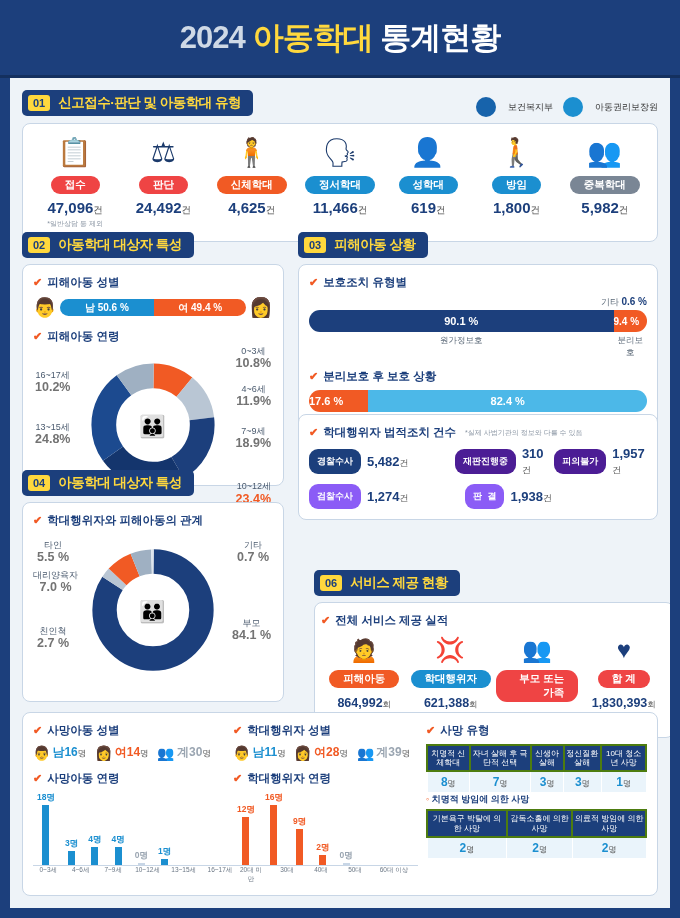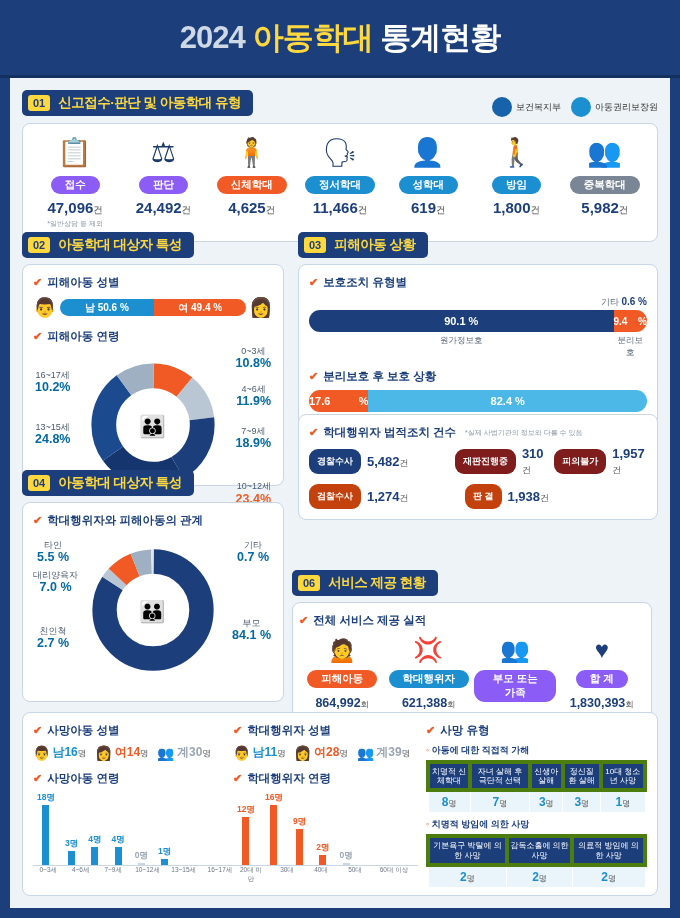--- a/index.html
+++ b/index.html
@@ -54,39 +54,39 @@
   }
 
   .sub-label {
     display: flex; align-items: center; gap: 5px;
     font-size: 11.5px; font-weight: bold; color: #1c3f7c;
     margin-bottom: 6px;
   }
   .check { color: #f15a24; font-size: 11px; font-weight: bold; }
 
   .logos { display: flex; align-items: center; gap: 10px; }
-  .logo-item { display: flex; align-items: center; gap: 4px; font-size: 9px; color: #333; margin-top: 9px; }
+  .logo-item { display: flex; align-items: center; gap: 12px; font-size: 9px; color: #333; margin-top: 9px; }
   .logo-mark { width: 20px; height: 20px; border-radius: 50%; background: #2a5caa; position: relative; }
   .logo-mark.b { background: #1763ab; }
   .logo-mark.c { background: #1b8fd0; }
 
   
   .s01 { position: absolute; left: 22px; top: 88px; width: 636px; }
   .s01 .card { margin-top: 6px; padding: 10px 8px 12px; display: flex; justify-content: space-around; }
   .stat { width: 96px; text-align: center; }
   .stat .ico {
     height: 38px; display: flex; align-items: center; justify-content: center;
     font-size: 28px; line-height: 1;
   }
   .pill {
     display: inline-block; border-radius: 11px;
     font-size: 10.5px; font-weight: bold; color: #fff;
     padding: 2px 14px; margin: 4px 0 5px;
   }
-  .pill.navy { background: #8b5cf6; }
+  .pill.navy { background: #ef4444; text-align: right; }
   .pill.orange { background: #f15a24; }
   .pill.blue { background: #1b8fd0; }
   .pill.gray { background: #7a8695; }
   .stat .val { font-size: 15px; font-weight: bold; color: #1c3f7c; }
   .stat .val small { font-size: 9.5px; font-weight: normal; color: #555; }
   .note { font-size: 7px; color: #8a95a3; margin-top: 2px; }
 
   
   .s02 { position: absolute; left: 22px; top: 232px; width: 262px; }
   .s02 .card { margin-top: 6px; padding: 10px; height: 222px; }
@@ -94,53 +94,53 @@
   .g-icon { font-size: 19px; }
   .g-male { color: #1b8fd0; }
   .g-female { color: #f4a08a; }
   .bar-wrap { flex: 1; display: flex; height: 17px; border-radius: 9px; overflow: hidden; }
   .bar-blue { background: #1b8fd0; color: #fff; display: flex; align-items: center; justify-content: center; font-size: 10px; font-weight: bold; }
   .bar-orange { background: #f15a24; color: #fff; display: flex; align-items: center; justify-content: center; font-size: 10px; font-weight: bold; }
 
   .donut-wrap { position: relative; width: 100%; height: 150px; margin-top: 4px; }
   .donut { position: absolute; left: 50%; top: 50%; transform: translate(-50%,-50%); }
   .dlabel { position: absolute; font-size: 9px; color: #4a5a6e; text-align: center; line-height: 1.15; }
-  .dlabel b { font-size: 12.5px; color: #0369a1; display: block; }
+  .dlabel b { font-size: 12.5px; color: #737373; display: block; }
   .dlabel.or b { color: #f15a24; }
 
   
   .s03 { position: absolute; left: 298px; top: 232px; width: 360px; }
   .s03 .card { margin-top: 6px; padding: 10px; }
   .hbar { display: flex; height: 22px; border-radius: 11px; overflow: hidden; margin-bottom: 3px; }
   .hb-navy { background: #1c3f7c; color: #fff; display: flex; align-items: center; justify-content: center; font-size: 11px; font-weight: bold; }
-  .hb-or { background: #f15a24; color: #fff; display: flex; align-items: center; justify-content: space-between; font-size: 10px; font-weight: bold; }
+  .hb-or { background: #f15a24; color: #fff; display: flex; align-items: center; justify-content: flex-start; font-size: 10px; font-weight: bold; }
   .hb-sky { background: #4cb8e8; color: #fff; display: flex; align-items: center; justify-content: center; font-size: 11px; font-weight: bold; }
   .hb-cap { display: flex; font-size: 8.5px; color: #5a6877; }
   .etc-tag { text-align: right; font-size: 9px; color: #5a6877; margin-bottom: 1px; }
   .etc-tag b { color: #1c3f7c; font-size: 10px; }
 
   
   .s05 { position: absolute; left: 298px; top: 408px; width: 360px; }
   .s05 .card { margin-top: 6px; padding: 10px; }
   .tiny-note { font-size: 7px; color: #8a95a3; font-weight: normal; margin-left: 4px; }
   .lawrow { display: flex; align-items: center; gap: 6px; margin-bottom: 7px; }
   .tag { font-size: 9px; font-weight: bold; color: #fff; border-radius: 9px; padding: 6px 8px; white-space: nowrap; }
   .tag.navy { background: #1c3f7c; }
-  .tag.sky { background: #7f1d1d; }
-  .tag.or { background: #c2410c; }
+  .tag.sky { background: #4c1d95; }
+  .tag.or { background: #8b5cf6; font-family: Liberation Mono, monospace; }
   .lv { font-size: 13px; font-weight: bold; color: #1c3f7c; }
   .lv small { font-size: 9px; font-weight: normal; color: #555; }
   .lcell { display: flex; align-items: center; gap: 6px; }
 
   
   .s04 { position: absolute; left: 22px; top: 470px; width: 262px; }
   .s04 .card { margin-top: 6px; padding: 10px; height: 200px; }
 
   
-  .s06 { position: absolute; left: 292px; top: 570px; width: 360px; }
+  .s06 { position: absolute; left: 314px; top: 570px; width: 360px; }
   .s06 .card { margin-top: 6px; padding: 10px 6px 12px; }
   .srv-row { display: flex; justify-content: space-around; }
   .srv { text-align: center; width: 82px; }
   .srv .ico { font-size: 24px; height: 32px; display: flex; align-items: center; justify-content: center; }
   .srv .val { font-size: 12.5px; font-weight: bold; color: #1c3f7c; margin-top: 3px; }
   .srv .val small { font-size: 8.5px; font-weight: normal; color: #555; }
 
   
   .s07 { position: absolute; left: 22px; top: 706px; width: 636px; }
   .s07 .card { margin-top: 6px; padding: 10px; height: 184px; display: flex; }
@@ -158,28 +158,28 @@
   .barchart { display: flex; align-items: flex-end; gap: 10px; height: 74px; padding-left: 4px; }
   .bcol { display: flex; flex-direction: column; align-items: center; justify-content: flex-end; height: 100%; }
   .bcol .bv { font-size: 8.5px; font-weight: bold; margin-bottom: 1px; }
   .bcol .bar { width: 7px; background: #1b8fd0; }
   .bcol.or .bar { background: #f15a24; }
   .axis { border-bottom: 1px solid #c8d6e6; }
 
   table.dt { width: 100%; border-collapse: collapse; margin-top: 3px; }
   table.dt th {
     background: #1c3f7c; color: #fff; font-size: 8px; font-weight: normal;
-    padding: 3px 1px; border: 4px solid #4d7c0f; line-height: 1.15;
+    padding: 3px 1px; border: 2px solid #4d7c0f; line-height: 1.15;
   }
   table.dt td {
     background: #eaf4fb; color: #1b8fd0; font-size: 12px; font-weight: bold;
     text-align: center; padding: 3px 1px; border: 1px solid #fff;
   }
   table.dt td small { font-size: 8px; color: #555; font-weight: normal; }
-  .dt-cap { font-size: 9px; color: #1c3f7c; font-weight: bold; margin-top: 5px; }
+  .dt-cap { font-size: 9px; color: #1c3f7c; font-weight: bold; }
   .dt-cap .circ { color: #f15a24; }
   .footer-strip { position: absolute; left: 0; bottom: 0; width: 680px; height: 10px; background: #1c3f7c; }
   .side-strip { position: absolute; left: 0; top: 78px; width: 10px; height: 830px; background: #1c3f7c; }
   .side-strip-r { position: absolute; right: 0; top: 78px; width: 10px; height: 830px; background: #1c3f7c; }
 </style>
 </head>
 <body>
 
 <div class="page">
 
@@ -580,24 +580,20 @@
           <span style="width:24px;text-align:center;font-size:6.5px;color:#6b7785;">40대</span>
           <span style="width:24px;text-align:center;font-size:6.5px;color:#6b7785;">50대</span>
           <span style="width:34px;text-align:center;font-size:6.5px;color:#6b7785;">60대 이상</span>
         </div>
       </div>
 
       <div class="col-c">
         <div class="sub-label">
           <span class="check">✔</span>
           <span>사망 유형</span>
-        </div>
-        <div class="dt-cap" style="margin-top:0;">
-          <span class="circ">◦</span>
-          <span>아동에 대한 직접적 가해</span>
         </div>
         <table class="dt">
           <tbody>
               <tr>
             <th>치명적 신체학대</th>
             <th>자녀 살해 후 극단적 선택</th>
             <th>신생아 살해</th>
             <th>정신질환 살해</th>
             <th>10대 청소년 사망</th>
           </tr>

